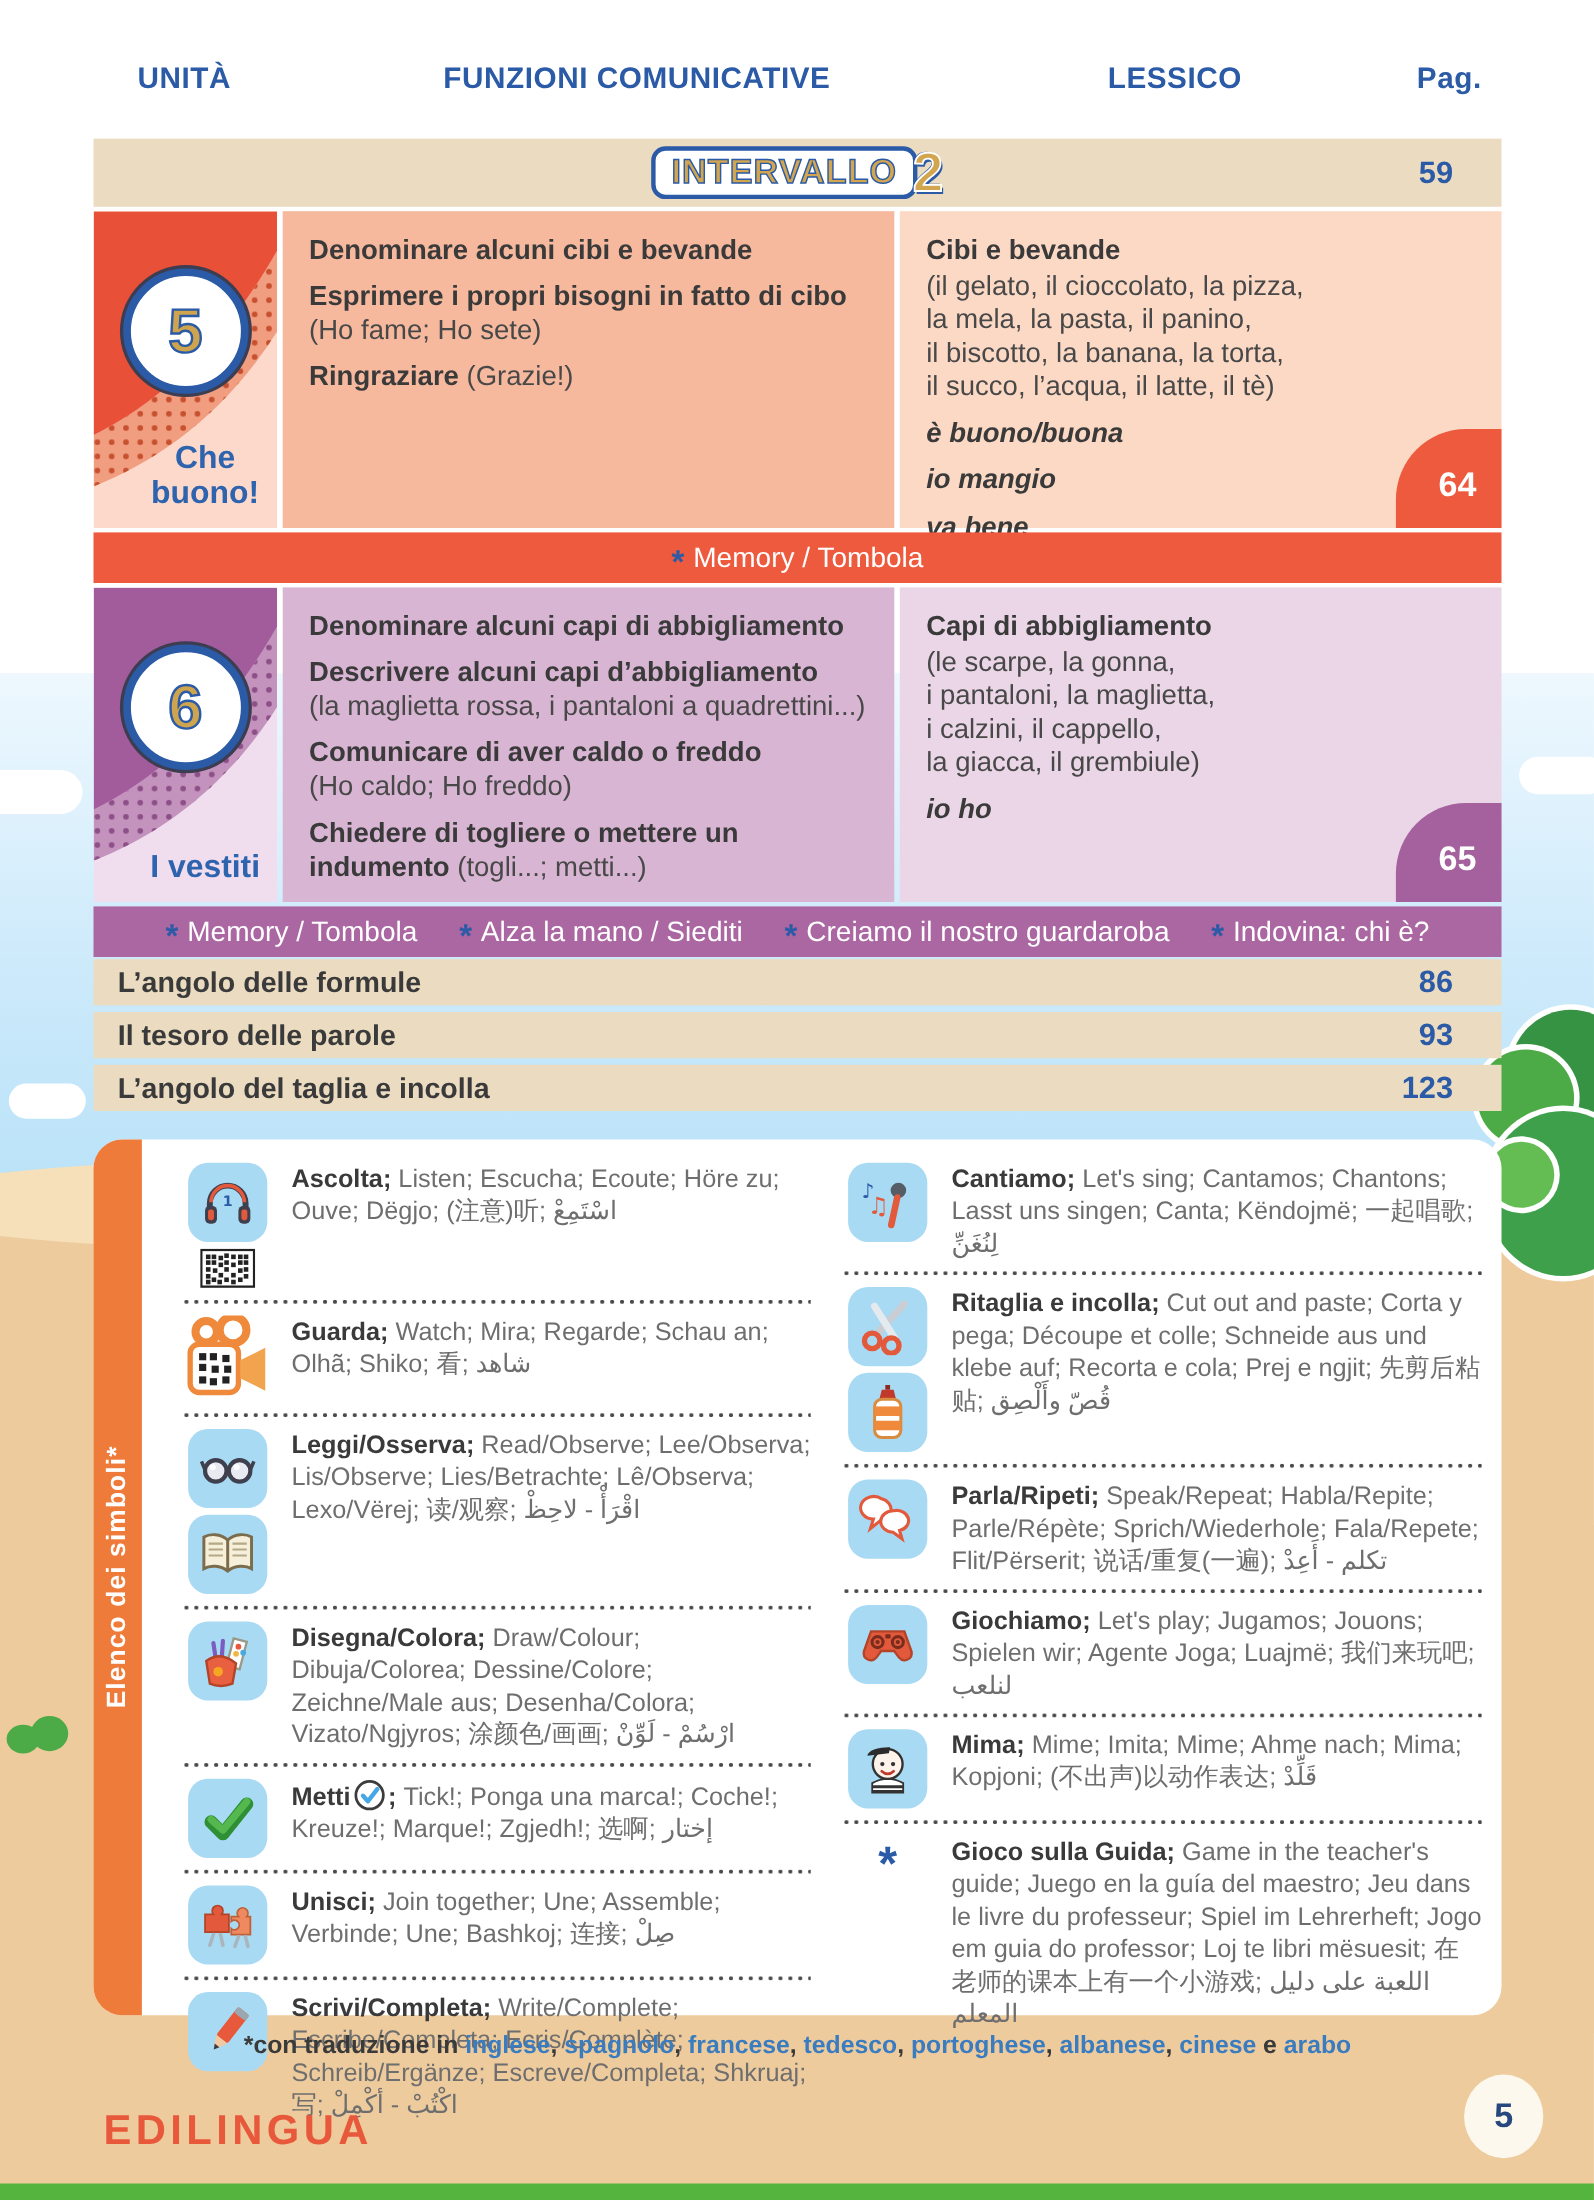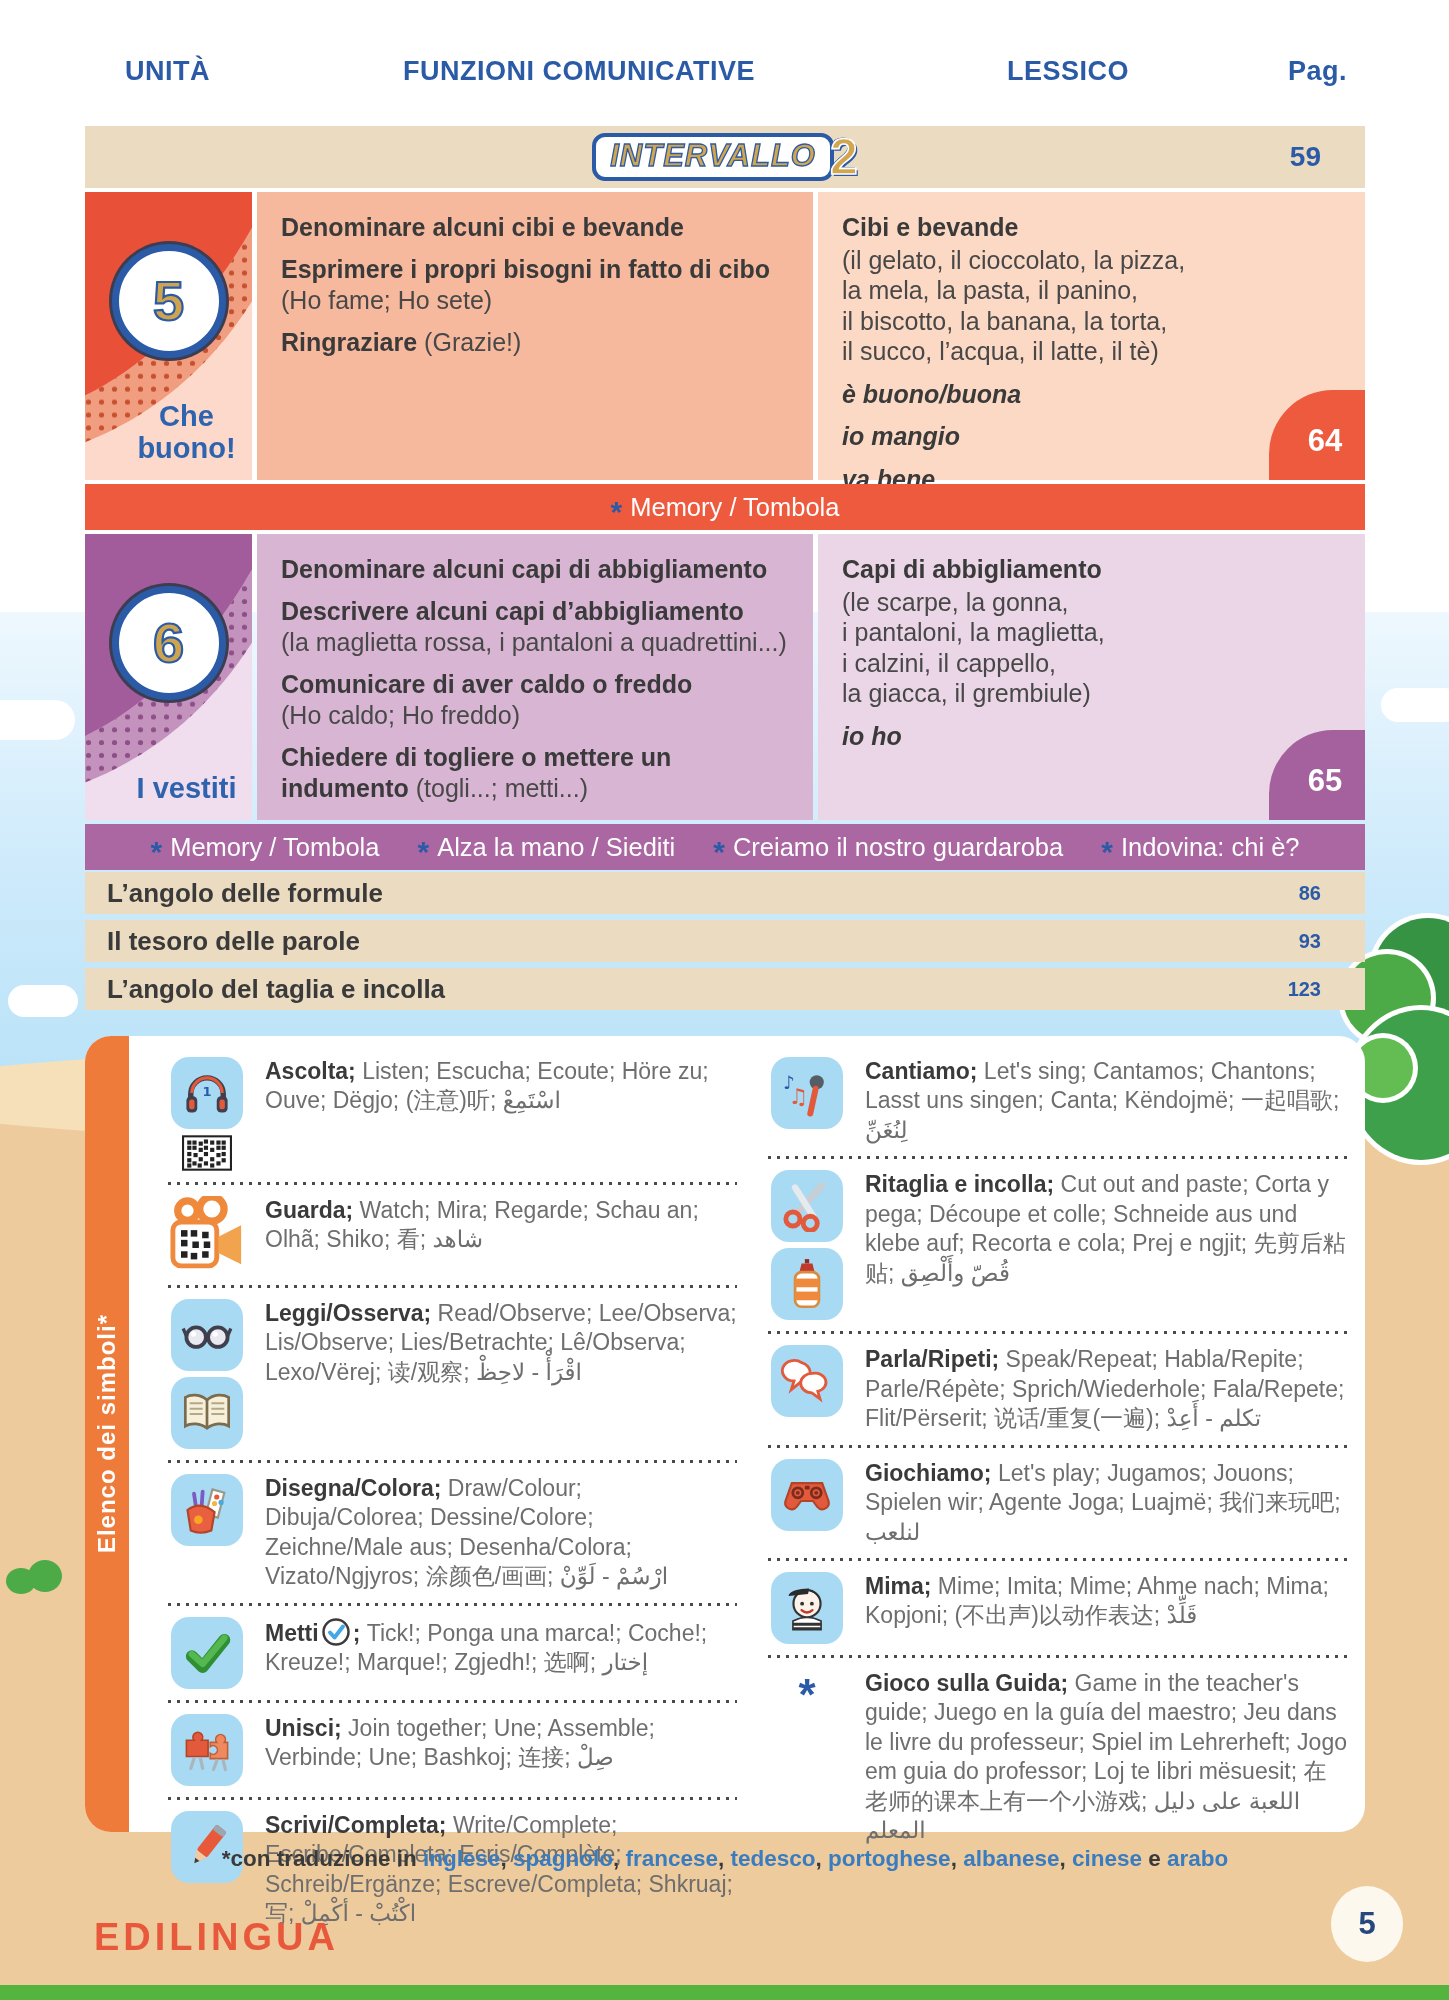--- a/index.html
+++ b/index.html
@@ -31,21 +31,21 @@
   
   .content{position:absolute;inset:0;}
   .header-row{position:absolute;left:85px;top:56px;width:1280px;height:36px;
       color:#2b5aa6;font-weight:bold;font-size:27px;letter-spacing:.5px;}
   .header-row span{position:absolute;top:0;}
   .h-unita{left:40px;} .h-funzioni{left:318px;text-align:right;} .h-lessico{left:922px;} .h-pag{left:1203px;}
   .intervallo-bar{position:absolute;left:85px;top:126px;width:1280px;height:62px;
       background:#ebdcc1;display:flex;align-items:center;justify-content:center;}
   .logo-box{display:flex;align-items:center;}
   .logo-text{background:#fff;border:4px solid #2b5aa6;border-radius:13px;padding:1px 14px 3px;
-      font-size:31px;font-weight:bold;color:#d2a54f;-webkit-text-stroke:1.3px #2b5aa6;letter-spacing:1px;font-style:italic;}
+      font-size:31px;font-weight:bold;color:#d2a54f;-webkit-text-stroke:1.3px #2b5aa6;letter-spacing:1px;}
   .logo-num{font-size:50px;font-weight:bold;color:#d2a54f;margin-left:-4px;
       -webkit-text-stroke:1.6px #ffffff;text-shadow:2px 2px 0 #2b5aa6,-1px -1px 0 #2b5aa6;}
   .bar-page{position:absolute;right:44px;top:50%;transform:translateY(-50%);
       color:#2b5aa6;font-weight:bold;font-size:28px;}
   
   .unit-row{position:absolute;left:85px;width:1280px;display:flex;gap:5px;}
   .row-u5{top:192px;height:288px;} .row-u6{top:534px;height:286px;}
   .badge-cell{position:relative;width:167px;flex:none;overflow:hidden;}
   .badge-bg{position:absolute;inset:0;width:100%;height:100%;}
   .badge-circle{position:absolute;left:50%;top:52px;transform:translateX(-50%);
@@ -71,21 +71,21 @@
   .games-bar{position:absolute;left:85px;width:1280px;height:46px;display:flex;align-items:center;
       justify-content:center;gap:38px;color:#fff;font-size:25.5px;}
   .bar-g5{top:484px;background:#ed5a3e;} .bar-g6{top:824px;background:#aa67a2;}
   .game{display:flex;align-items:center;gap:8px;white-space:nowrap;}
   .ast{color:#2b5aa6;font-weight:bold;font-size:30px;line-height:0;position:relative;top:5px;}
   
   .extras{position:absolute;left:85px;top:872px;width:1280px;}
   .extra-row{height:42px;margin-bottom:6px;background:#ebdcc1;display:flex;align-items:center;
       justify-content:space-between;padding:0 44px 0 22px;}
   .extra-label{font-weight:bold;font-size:26px;color:#3a3a3a;}
-  .extra-page{font-weight:bold;font-size:20px;color:#2b5aa6;}
+  .extra-page{font-weight:bold;font-size:28px;color:#2b5aa6;}
   
   .symbols{position:absolute;left:85px;top:1036px;width:1280px;height:796px;background:#fff;
       border-radius:26px;}
   .sidebar{position:absolute;left:0;top:0;bottom:0;width:44px;background:#ee7b39;
       border-radius:26px 0 0 26px;display:flex;align-items:center;justify-content:center;}
   .sidebar-label{writing-mode:vertical-rl;transform:rotate(180deg);color:#fff;font-weight:bold;
       font-size:24px;letter-spacing:1px;}
   .sym-col{position:absolute;top:12px;}
   .col-left{left:80px;width:572px;} .col-right{left:680px;width:582px;}
   .sym-item{display:flex;gap:16px;padding:9px 0;align-items:flex-start;}

